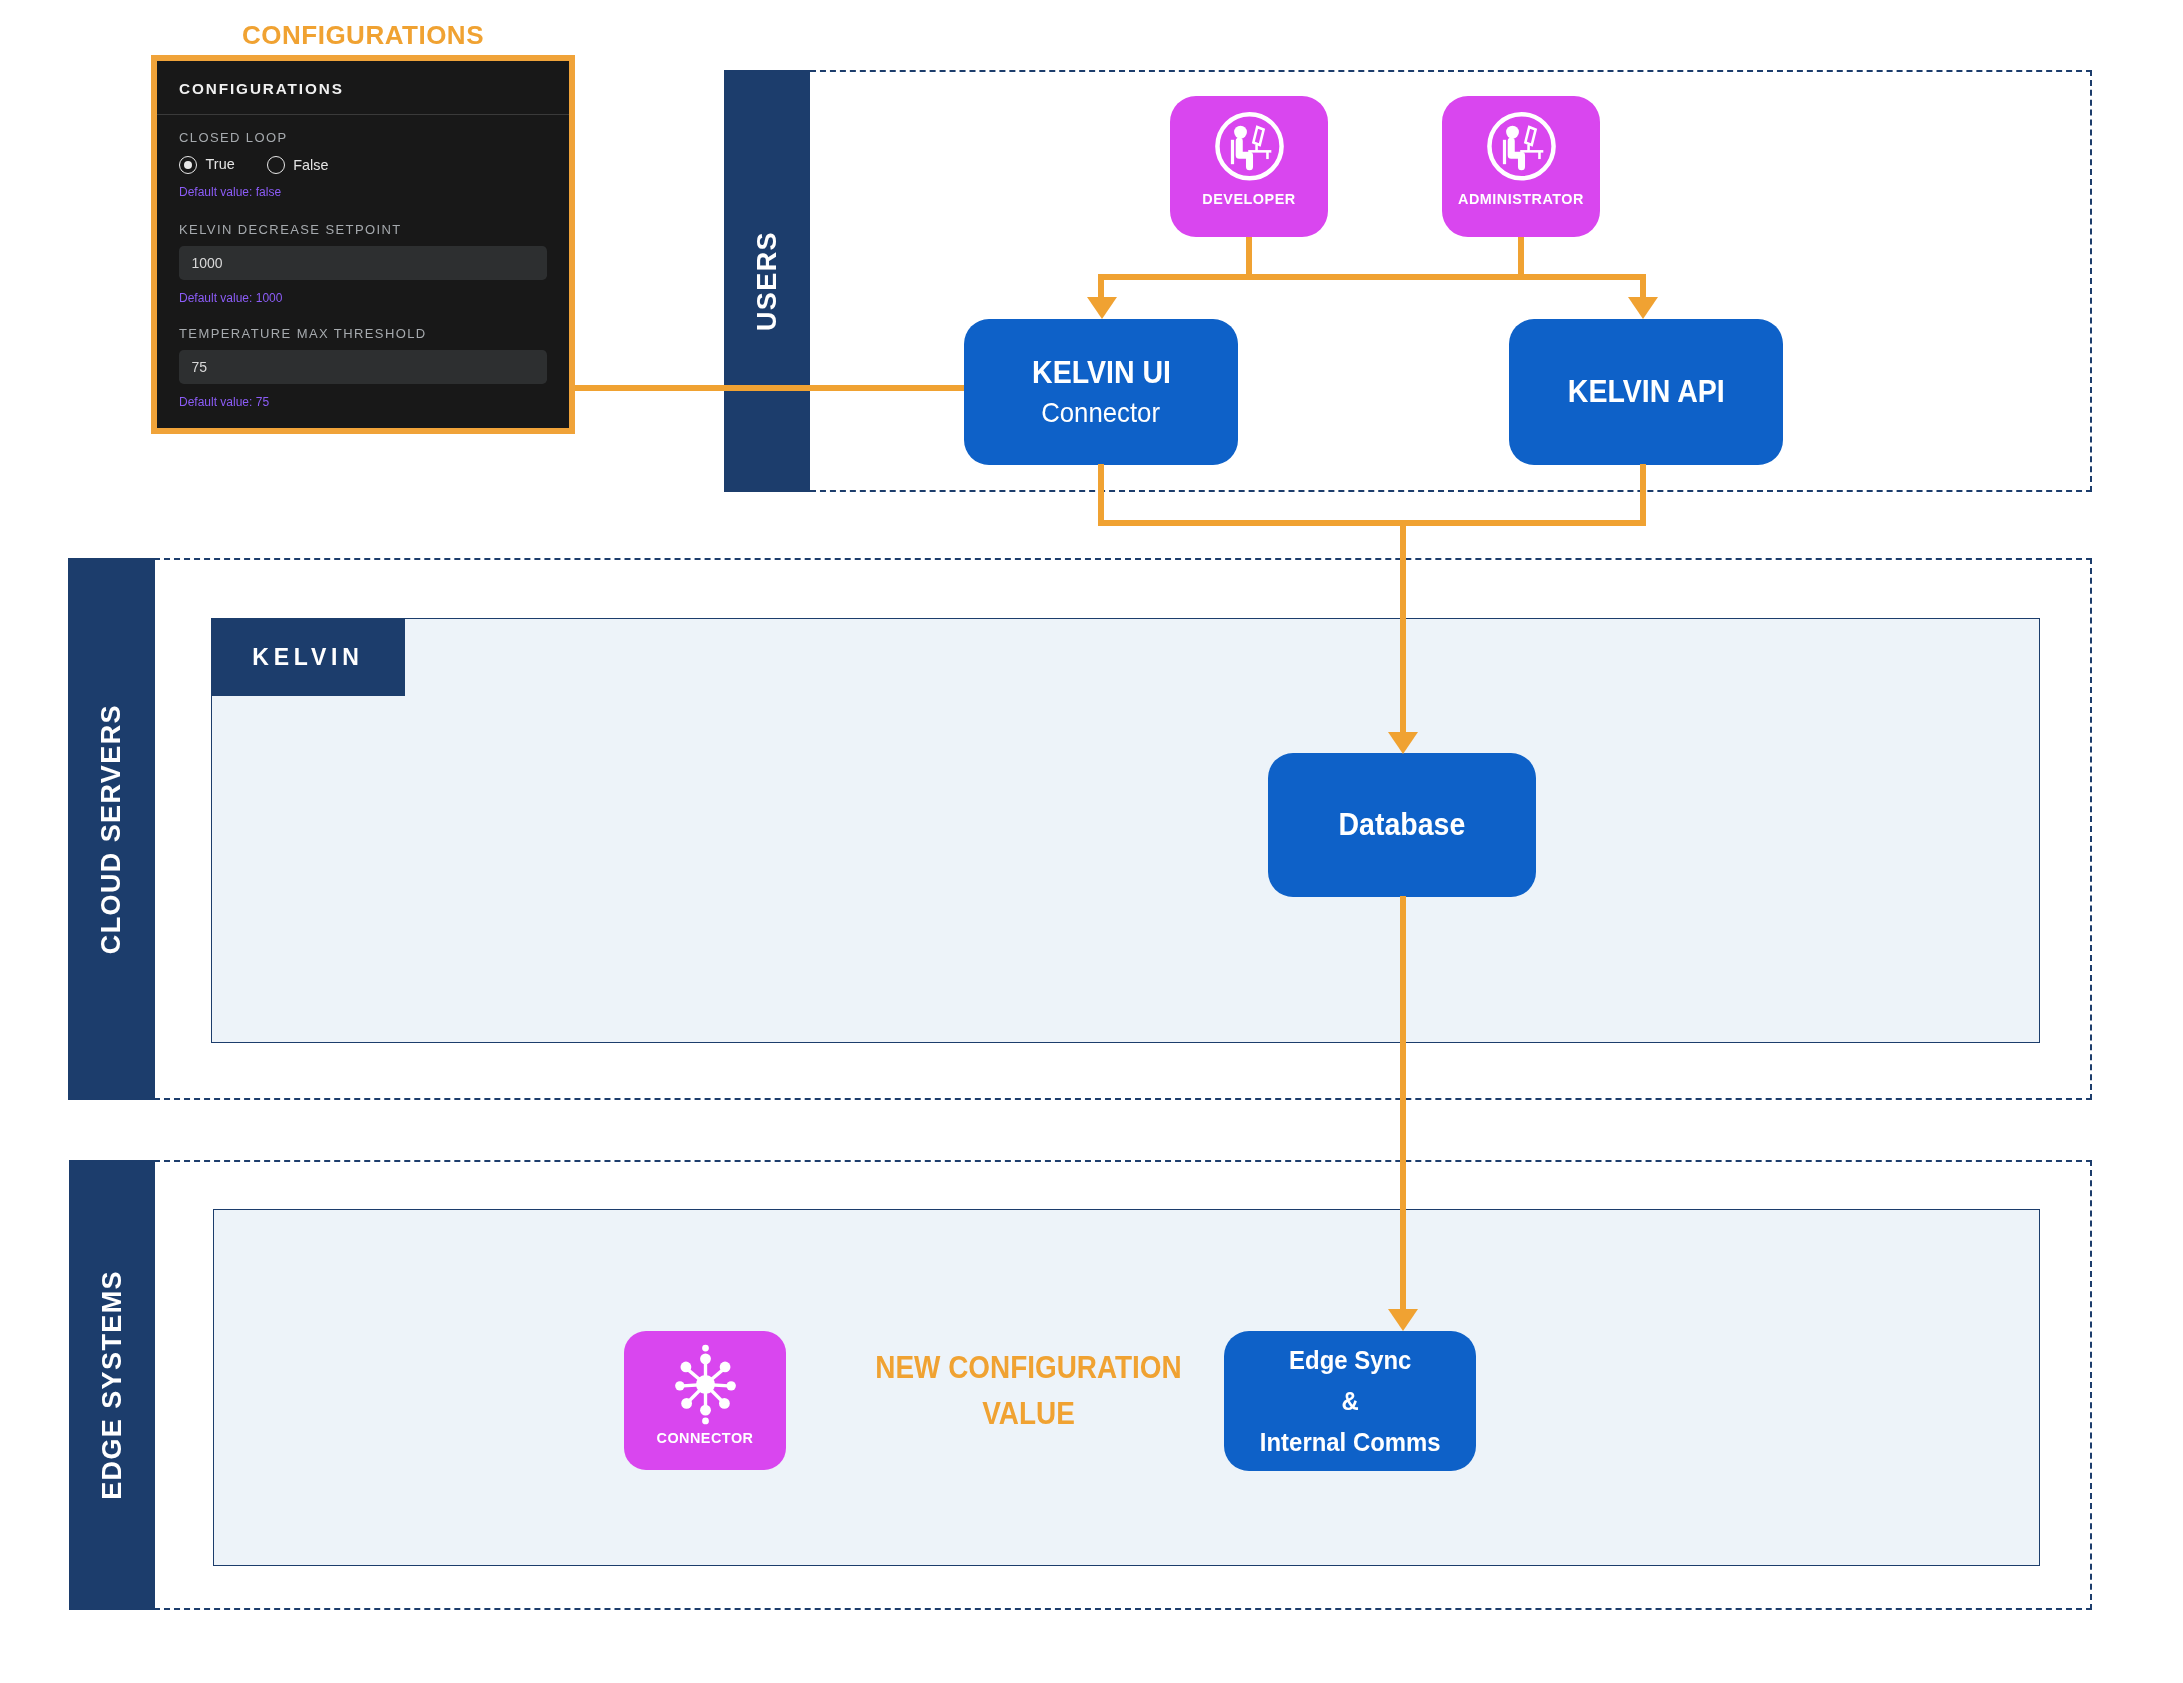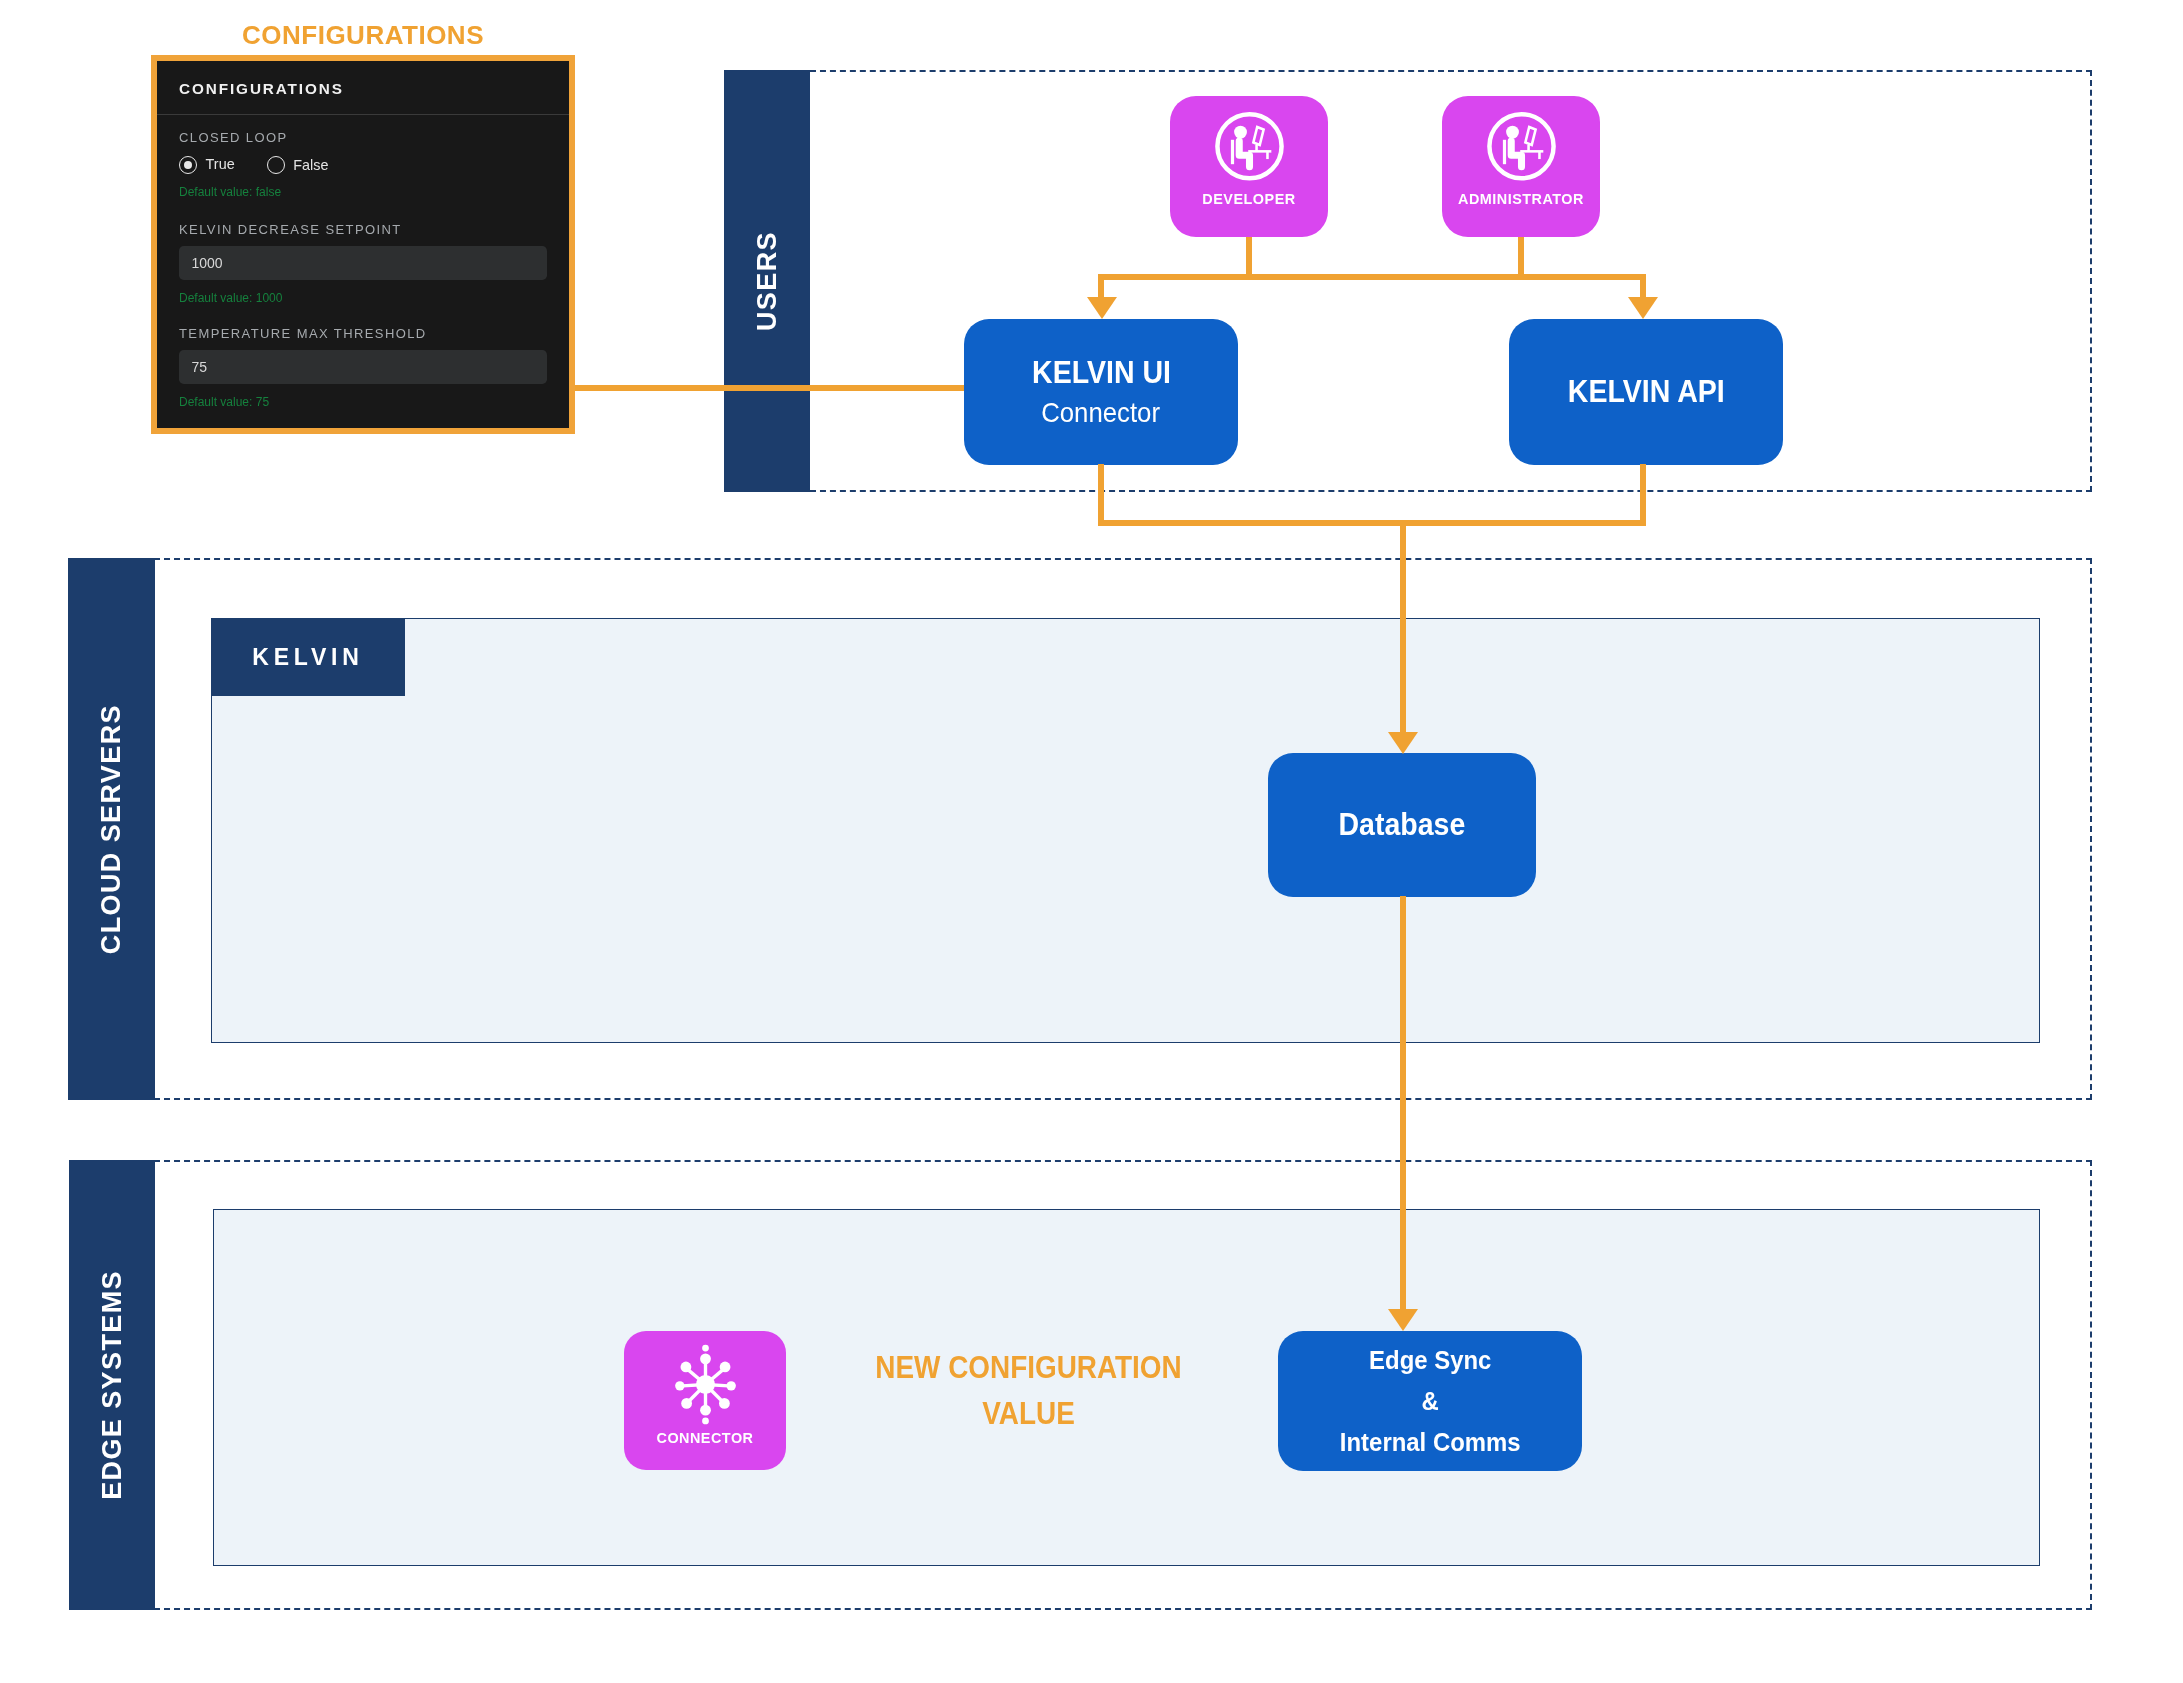--- a/index.html
+++ b/index.html
@@ -31,21 +31,21 @@
   .annotation{position:absolute;z-index:5;color:#F0A232;font-weight:bold;font-size:31px;line-height:46px;text-align:center;transform:scaleX(.9);}
 
   
   .page-title{position:absolute;color:#F0A232;font-weight:bold;font-size:26px;letter-spacing:0.5px;text-align:center;z-index:4;}
 
   
   .cfg{position:absolute;left:151px;top:55px;width:424px;height:379px;box-sizing:border-box;background:#181818;border:6.7px solid #F0A339;z-index:4;display:flex;flex-direction:column;overflow:hidden;}
   .cfg-header{padding:19px 22px 16.3px 22px;border-bottom:1px solid #3A3A3A;color:#F0F0F0;font-size:15.3px;font-weight:bold;letter-spacing:1.9px;}
   .cfg-body{padding:14.4px 22px 9.6px 22px;display:flex;flex-direction:column;}
   .cfg-label{color:#A6AAAE;font-size:13px;letter-spacing:1.4px;font-weight:500;}
-  .cfg-note{color:#15803d;font-size:12px;margin-top:10.5px;}
+  .cfg-note{color:#8b5cf6;font-size:12px;margin-top:10.5px;}
   .radio-row{display:flex;align-items:flex-start;margin-top:11.5px;}
   .radio{width:18px;height:18px;border:1.9px solid #E8E8E8;border-radius:50%;box-sizing:border-box;display:flex;align-items:center;justify-content:center;}
   .radio .dot{width:8.6px;height:8.6px;border-radius:50%;background:#E8E8E8;}
   .radio-label{color:#E4E4E4;font-size:14.4px;margin-left:8.6px;}
   .radio-group2{margin-left:32px;display:flex;align-items:center;}
   .cfg-field{margin-top:9.6px;height:34px;background:#2D2F30;border:none;border-radius:4.8px;color:#D8D8D8;font-size:14px;padding:0 12.5px;font-family:"Liberation Sans",sans-serif;width:100%;box-sizing:border-box;}
   .gap1{margin-top:23px;}
 </style>
 </head>
 <body>
@@ -136,21 +136,21 @@
   </div>
 
   <div class="node" style="left:1509px;top:319px;width:274px;height:146px;">
     <div class="t1">KELVIN API</div>
   </div>
 
   <div class="node" style="left:1268px;top:753px;width:268px;height:144px;">
     <div class="t1">Database</div>
   </div>
 
-  <div class="node" style="left:1278px;top:1331px;width:304px;height:140px;">
+  <div class="node" style="left:1224px;top:1331px;width:252px;height:140px;">
     <div class="t3">
       <div>Edge Sync</div>
       <div>&amp;</div>
       <div>Internal Comms</div>
     </div>
   </div>
 
   <div class="actor" style="left:624px;top:1331px;width:162px;height:139px;border-radius:22px;">
     <svg width="81" height="81" viewBox="0 0 120 120">
       <g stroke="#ffffff" stroke-width="5">

